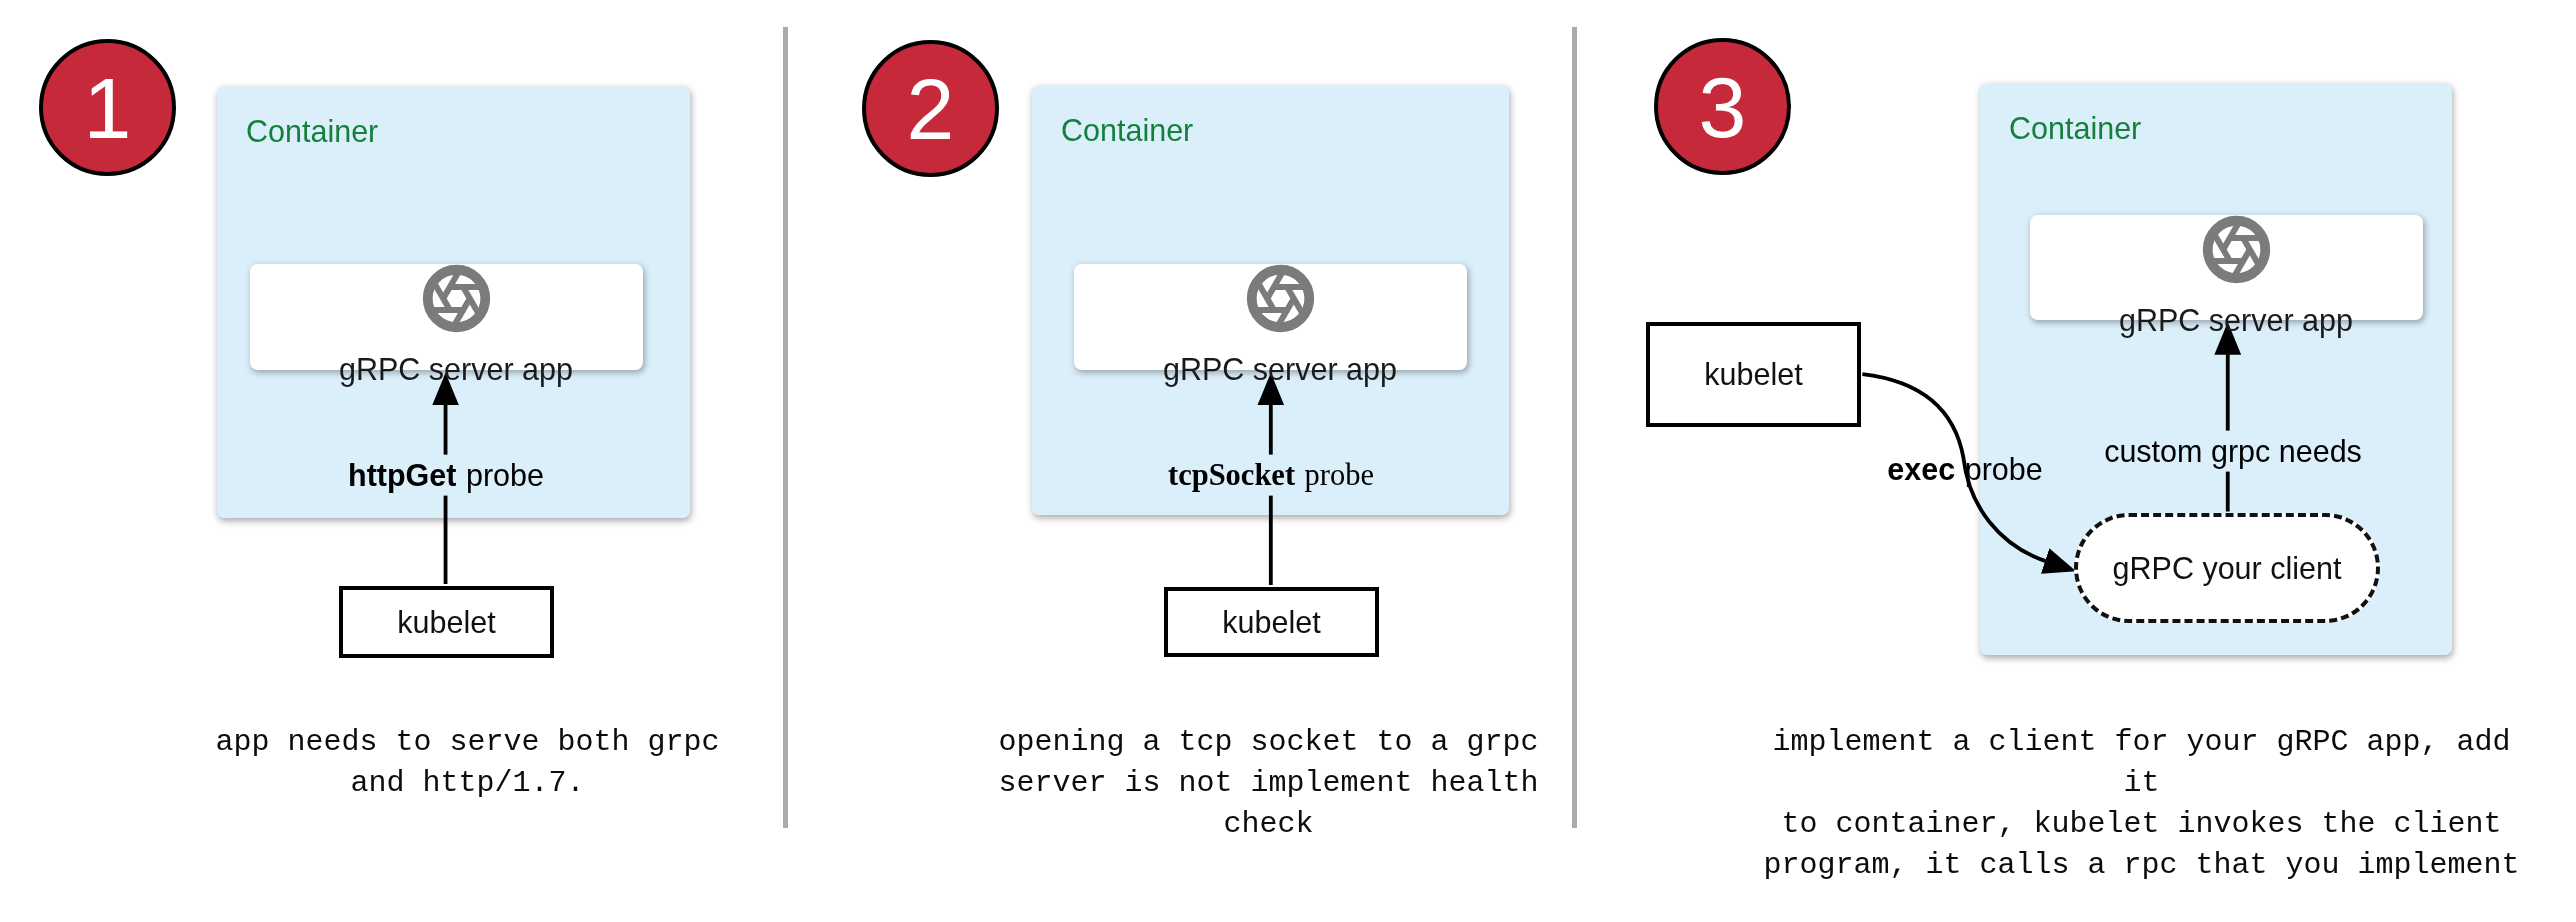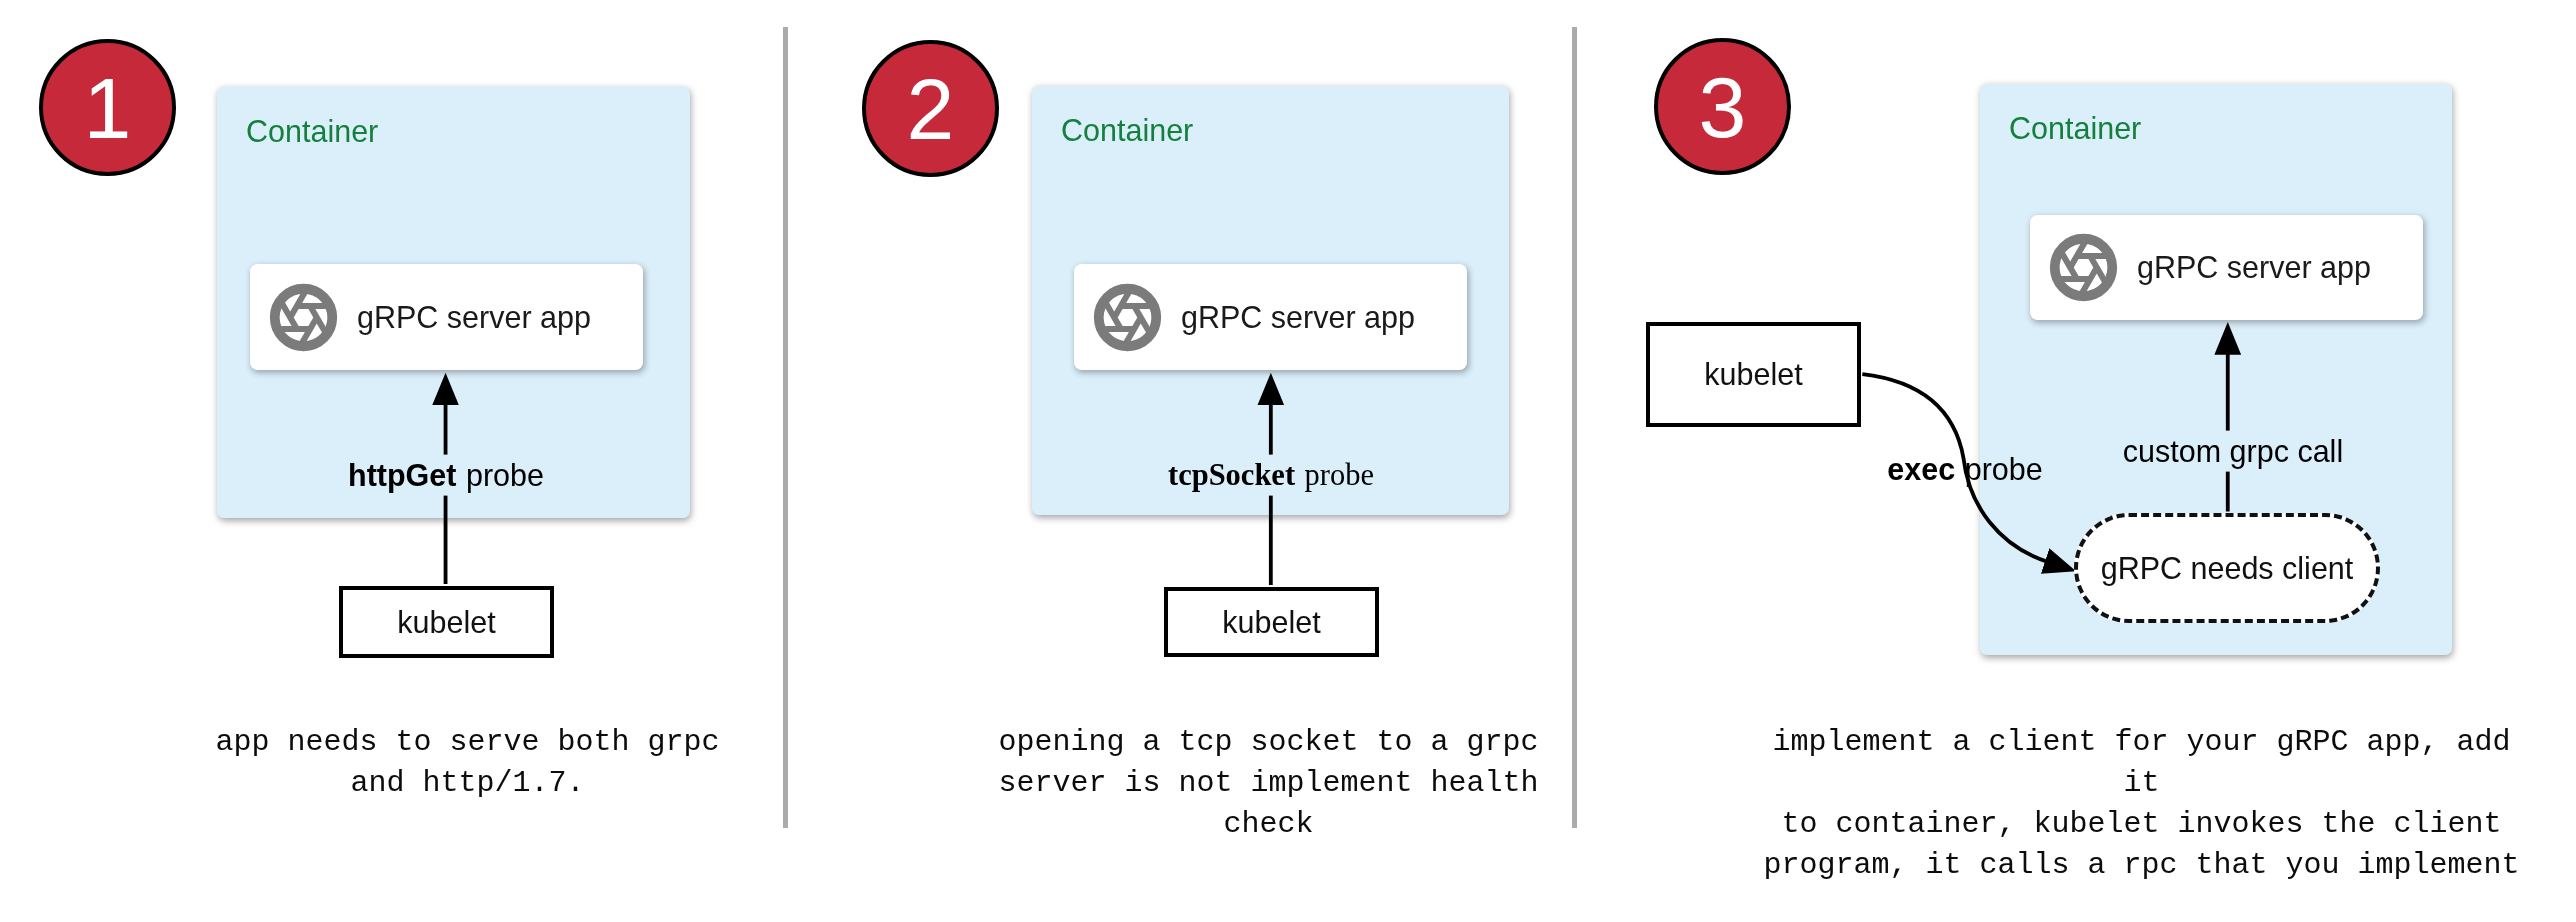--- a/index.html
+++ b/index.html
@@ -25,21 +25,21 @@
   .container .container-label{
     position:absolute;left:29px;top:27px;font-size:30.5px;color:#15803d;
   }
   .container.c1{left:217px;top:87px;width:473px;height:431px;}
   .container.c2{left:1032px;top:86px;width:477px;height:429px;}
   .container.c3{left:1980px;top:84px;width:472px;height:571px;}
   
   .appbox{
     position:absolute;background:#fff;border-radius:7.6px;z-index:8;
     box-shadow:1.9px 2.9px 6.7px rgba(0,0,0,0.3);
-    display:flex;align-items:center;gap:19px;padding-left:19px;box-sizing:border-box;
+    display:flex;align-items:center;gap:19px;padding-left:19px;box-sizing:border-box;flex-direction:column;
   }
   .appbox .applabel{font-size:30.5px;color:#1a1a1a;}
   .appbox.a1{left:250px;top:264px;width:393px;height:106px;}
   .appbox.a2{left:1074px;top:264px;width:393px;height:106px;}
   .appbox.a3{left:2030px;top:215px;width:393px;height:105px;}
   .aperture{width:69px;height:69px;display:inline-flex;flex:0 0 auto;}
   .aperture svg{width:69px;height:69px;}
   
   .kubelet{
     position:absolute;background:#fff;border:4.8px solid #000;box-sizing:border-box;
@@ -186,23 +186,23 @@
   <div class="probe-label masked p1">
     <b>httpGet</b><span class="rest">probe</span>
   </div>
   <div class="probe-label masked p2">
     <b>tcpSocket</b><span class="rest">probe</span>
   </div>
   <div class="probe-label p3">
     <b>exec</b><span class="rest">probe</span>
   </div>
 
-  <div class="call-label">custom grpc call</div>
+  <div class="call-label">custom grpc needs</div>
   <div class="stadium">
-    <span>gRPC needs client</span>
+    <span>gRPC your client</span>
   </div>
 
   <div class="caption cap1">
     <div>app needs to serve both grpc</div>
     <div>and http/1.7.</div>
   </div>
   <div class="caption cap2">
     <div>opening a tcp socket to a grpc</div>
     <div>server is not implement health</div>
     <div>check</div>

